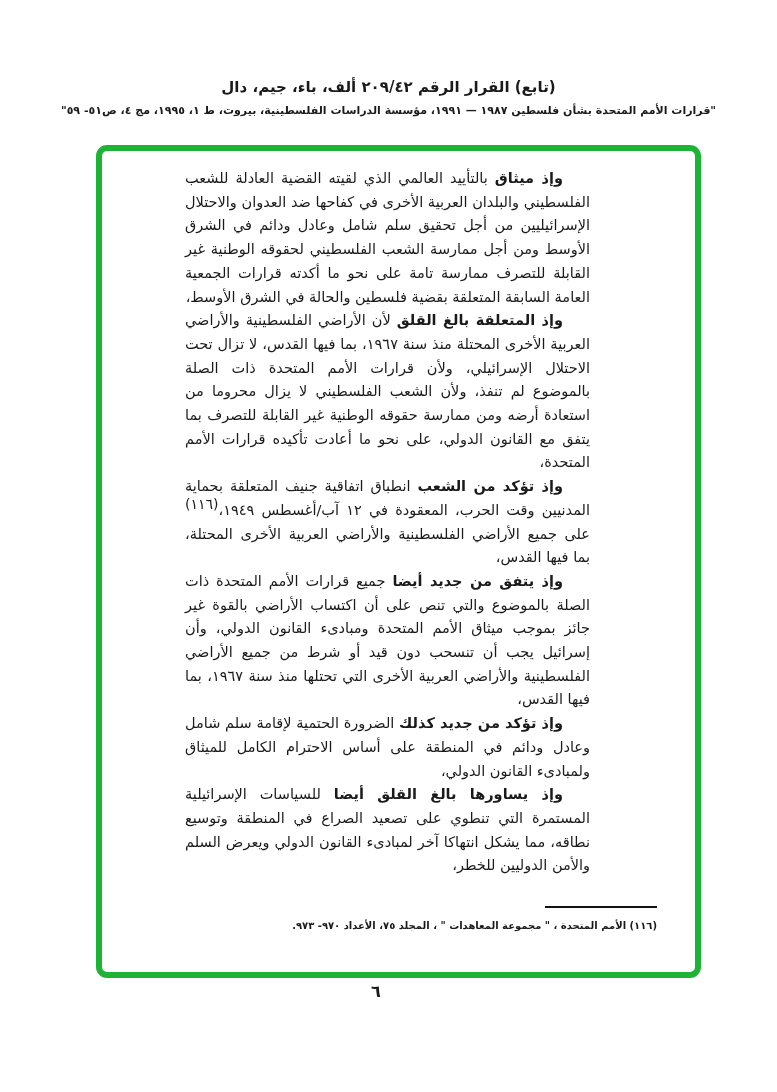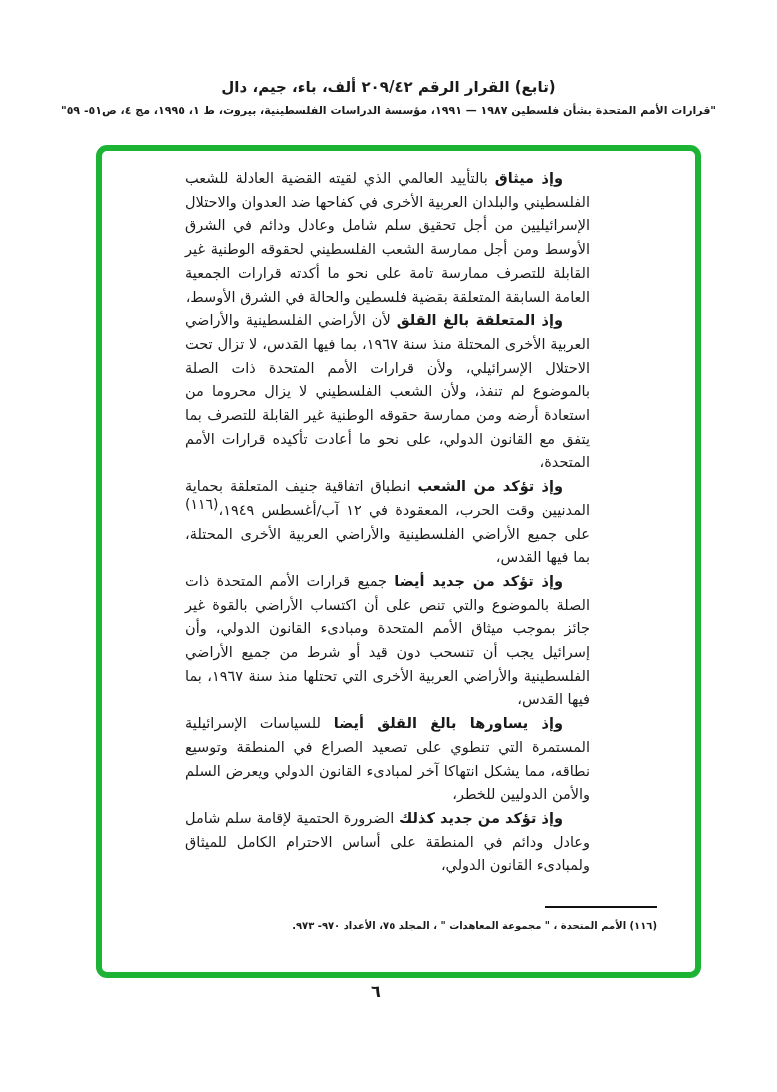--- a/index.html
+++ b/index.html
@@ -43,23 +43,23 @@
   <div class="hdr hdr-title">(تابع) القرار الرقم ٢٠٩/٤٢ ألف، باء، جيم، دال</div>
 
   <div class="hdr hdr-source">"قرارات الأمم المتحدة بشأن فلسطين ١٩٨٧ — ١٩٩١، مؤسسة الدراسات الفلسطينية، بيروت، ط ١، ١٩٩٥، مج ٤، ص٥١- ٥٩"</div>
 
   <div class="green-box"></div>
 
   <div class="body-text">
       <p><b>وإذ ميثاق</b> بالتأييد العالمي الذي لقيته القضية العادلة للشعب الفلسطيني والبلدان العربية الأخرى في كفاحها ضد العدوان والاحتلال الإسرائيليين من أجل تحقيق سلم شامل وعادل ودائم في الشرق الأوسط ومن أجل ممارسة الشعب الفلسطيني لحقوقه الوطنية غير القابلة للتصرف ممارسة تامة على نحو ما أكدته قرارات الجمعية العامة السابقة المتعلقة بقضية فلسطين والحالة في الشرق الأوسط،</p>
       <p><b>وإذ المتعلقة بالغ القلق</b> لأن الأراضي الفلسطينية والأراضي العربية الأخرى المحتلة منذ سنة ١٩٦٧، بما فيها القدس، لا تزال تحت الاحتلال الإسرائيلي، ولأن قرارات الأمم المتحدة ذات الصلة بالموضوع لم تنفذ، ولأن الشعب الفلسطيني لا يزال محروما من استعادة أرضه ومن ممارسة حقوقه الوطنية غير القابلة للتصرف بما يتفق مع القانون الدولي، على نحو ما أعادت تأكيده قرارات الأمم المتحدة،</p>
       <p><b>وإذ تؤكد من الشعب</b> انطباق اتفاقية جنيف المتعلقة بحماية المدنيين وقت الحرب، المعقودة في ١٢ آب/أغسطس ١٩٤٩،<sup>(١١٦)</sup> على جميع الأراضي الفلسطينية والأراضي العربية الأخرى المحتلة، بما فيها القدس،</p>
-      <p><b>وإذ تؤكد من جديد أيضا</b> جميع قرارات الأمم المتحدة ذات الصلة بالموضوع والتي تنص على أن اكتساب الأراضي بالقوة غير جائز بموجب ميثاق الأمم المتحدة ومبادىء القانون الدولي، وأن إسرائيل يجب أن تنسحب دون قيد أو شرط من جميع الأراضي الفلسطينية والأراضي العربية الأخرى التي تحتلها منذ سنة ١٩٦٧، بما فيها القدس،</p>
+      <p><b>وإذ يتفق من جديد أيضا</b> جميع قرارات الأمم المتحدة ذات الصلة بالموضوع والتي تنص على أن اكتساب الأراضي بالقوة غير جائز بموجب ميثاق الأمم المتحدة ومبادىء القانون الدولي، وأن إسرائيل يجب أن تنسحب دون قيد أو شرط من جميع الأراضي الفلسطينية والأراضي العربية الأخرى التي تحتلها منذ سنة ١٩٦٧، بما فيها القدس،</p>
+      <p><b>وإذ تؤكد من جديد كذلك</b> الضرورة الحتمية لإقامة سلم شامل وعادل ودائم في المنطقة على أساس الاحترام الكامل للميثاق ولمبادىء القانون الدولي،</p>
       <p><b>وإذ يساورها بالغ القلق أيضا</b> للسياسات الإسرائيلية المستمرة التي تنطوي على تصعيد الصراع في المنطقة وتوسيع نطاقه، مما يشكل انتهاكا آخر لمبادىء القانون الدولي ويعرض السلم والأمن الدوليين للخطر،</p>
-      <p><b>وإذ تؤكد من جديد كذلك</b> الضرورة الحتمية لإقامة سلم شامل وعادل ودائم في المنطقة على أساس الاحترام الكامل للميثاق ولمبادىء القانون الدولي،</p>
     </div>
 
   <div class="fn-sep"></div>
 
   <div class="footnote">(١١٦) الأمم المتحدة ، " مجموعة المعاهدات " ، المجلد ٧٥، الأعداد ٩٧٠- ٩٧٣.</div>
 
   <div class="page-num">٦</div>
 
 </div>
 

